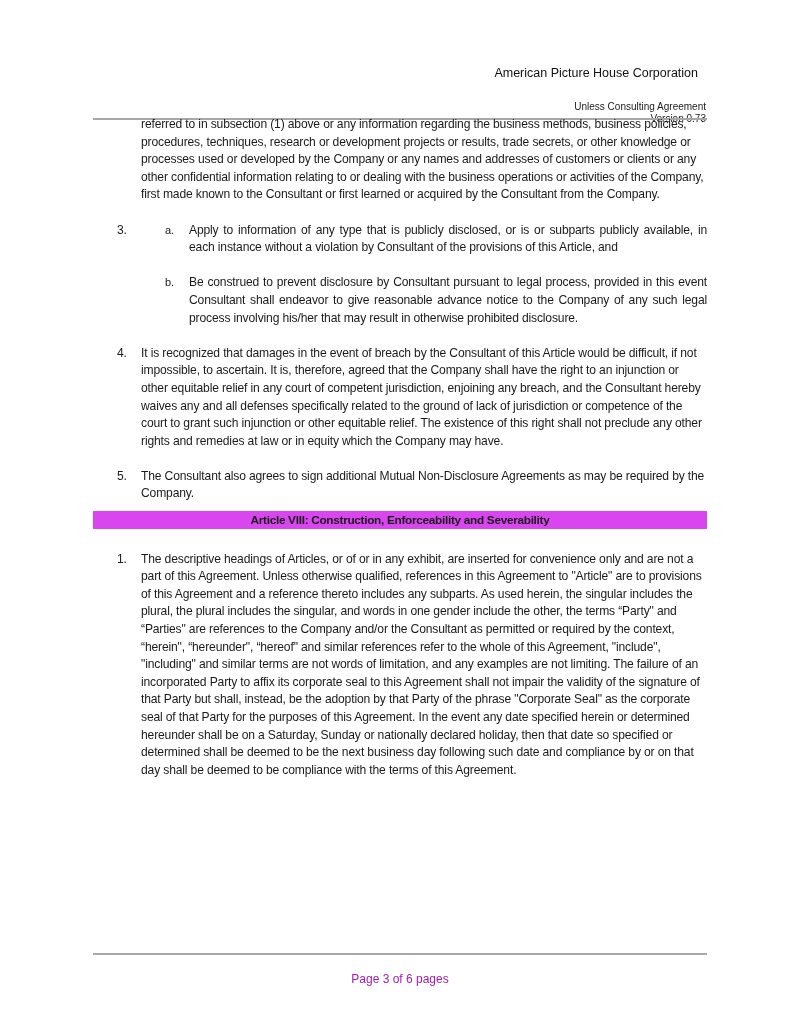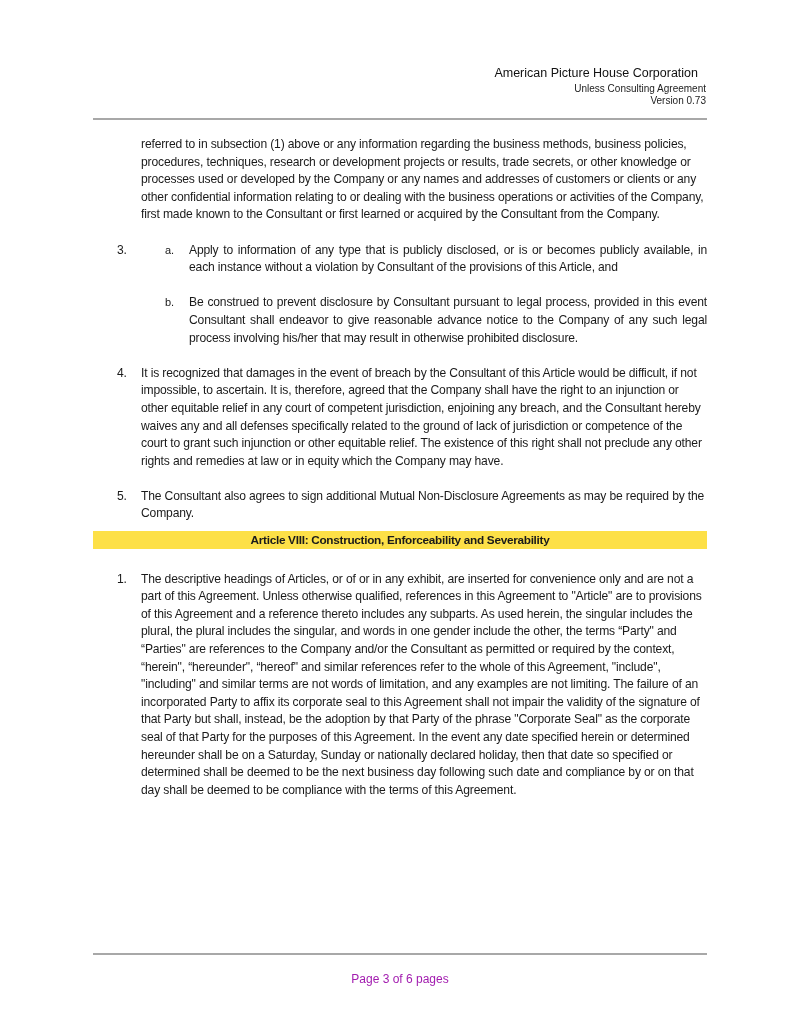--- a/index.html
+++ b/index.html
@@ -19,41 +19,41 @@
       position: absolute;
       top: 66px;
       right: 94px;
       text-align: right;
       font-family: "Liberation Sans", sans-serif;
       line-height: 1.25;
     }
     .page-header .company {
       font-size: 12.5px;
       color: #111;
-      margin-bottom: 1px;
+      margin-bottom: 19px;
       margin-right: 8px;
     }
     .page-header .sub {
       font-size: 10px;
       color: #222;
     }
     .rule {
       position: absolute;
       left: 93px;
       width: 614px;
       height: 2px;
       background: #a8a8a8;
     }
     .rule.top { top: 118px; }
     .rule.bottom { top: 953px; }
 
     .content {
       position: absolute;
       left: 93px;
-      top: 136px;
+      top: 116px;
       width: 614px;
       font-family: "Liberation Sans", sans-serif;
       font-size: 12.1px;
       line-height: 17.6px;
       color: #1a1a1a;
       letter-spacing: -0.15px;
     }
     .cont-para {
       padding-left: 48px;
       margin: 0 0 17.6px 0;
@@ -77,21 +77,21 @@
     .sub-item .num {
       position: absolute;
       left: 72px;
       top: 0;
       font-size: 11px;
     }
     .sub-list {
       margin-top: 17.6px;
     }
     .article-heading {
-      background: #fde047;
+      background: #d946ef;
       text-align: center;
       font-weight: bold;
       font-size: 11.8px;
       line-height: 16px;
       margin: -10px 0 22px 0;
       padding: 1px 0;
       letter-spacing: -0.3px;
     }
     .footer {
       position: absolute;
@@ -117,21 +117,21 @@
 
 <div class="content">
   <p class="cont-para">referred to in subsection (1) above or any information regarding the business methods, business policies, procedures, techniques, research or development projects or results, trade secrets, or other knowledge or processes used or developed by the Company or any names and addresses of customers or clients or any other confidential information relating to or dealing with the business operations or activities of the Company, first made known to the Consultant or first learned or acquired by the Consultant from the Company.</p>
 
   <div class="item">
     <span class="num">3.</span>
   </div>
   <div class="sub-list" style="margin-top:-0px;">
     <div class="sub-item">
       <span class="num">a.</span>
-      <span>Apply to information of any type that is publicly disclosed, or is or becomes publicly available, in each instance without a violation by Consultant of the provisions of this Article, and</span>
+      <span>Apply to information of any type that is publicly disclosed, or is or subparts publicly available, in each instance without a violation by Consultant of the provisions of this Article, and</span>
     </div>
     <div class="sub-item">
       <span class="num">b.</span>
       <span>Be construed to prevent disclosure by Consultant pursuant to legal process, provided in this event Consultant shall endeavor to give reasonable advance notice to the Company of any such legal process involving his/her that may result in otherwise prohibited disclosure.</span>
     </div>
   </div>
 
   <div class="item">
     <span class="num">4.</span>
     <span>It is recognized that damages in the event of breach by the Consultant of this Article would be difficult, if not impossible, to ascertain. It is, therefore, agreed that the Company shall have the right to an injunction or other equitable relief in any court of competent jurisdiction, enjoining any breach, and the Consultant hereby waives any and all defenses specifically related to the ground of lack of jurisdiction or competence of the court to grant such injunction or other equitable relief. The existence of this right shall not preclude any other rights and remedies at law or in equity which the Company may have.</span>

